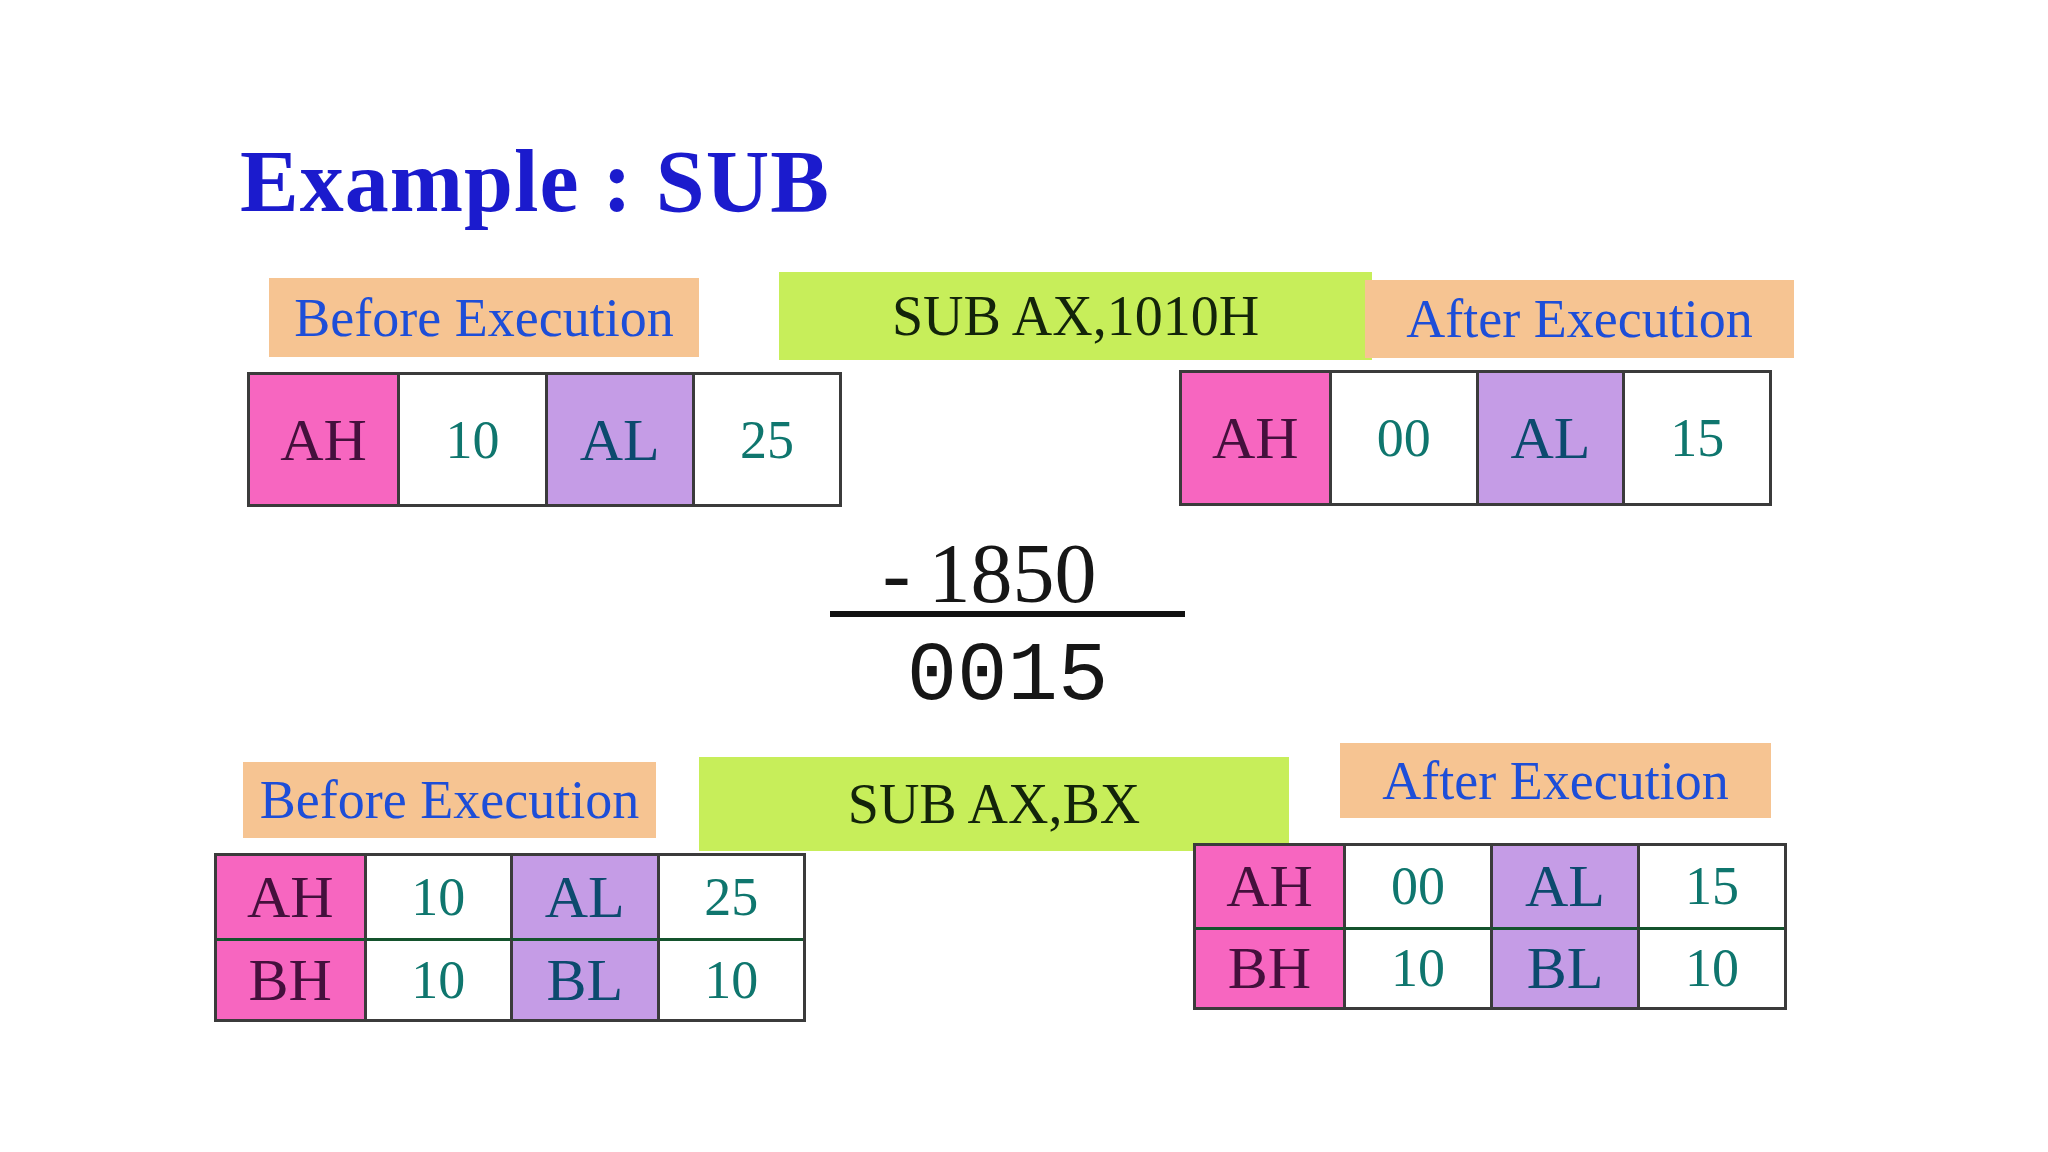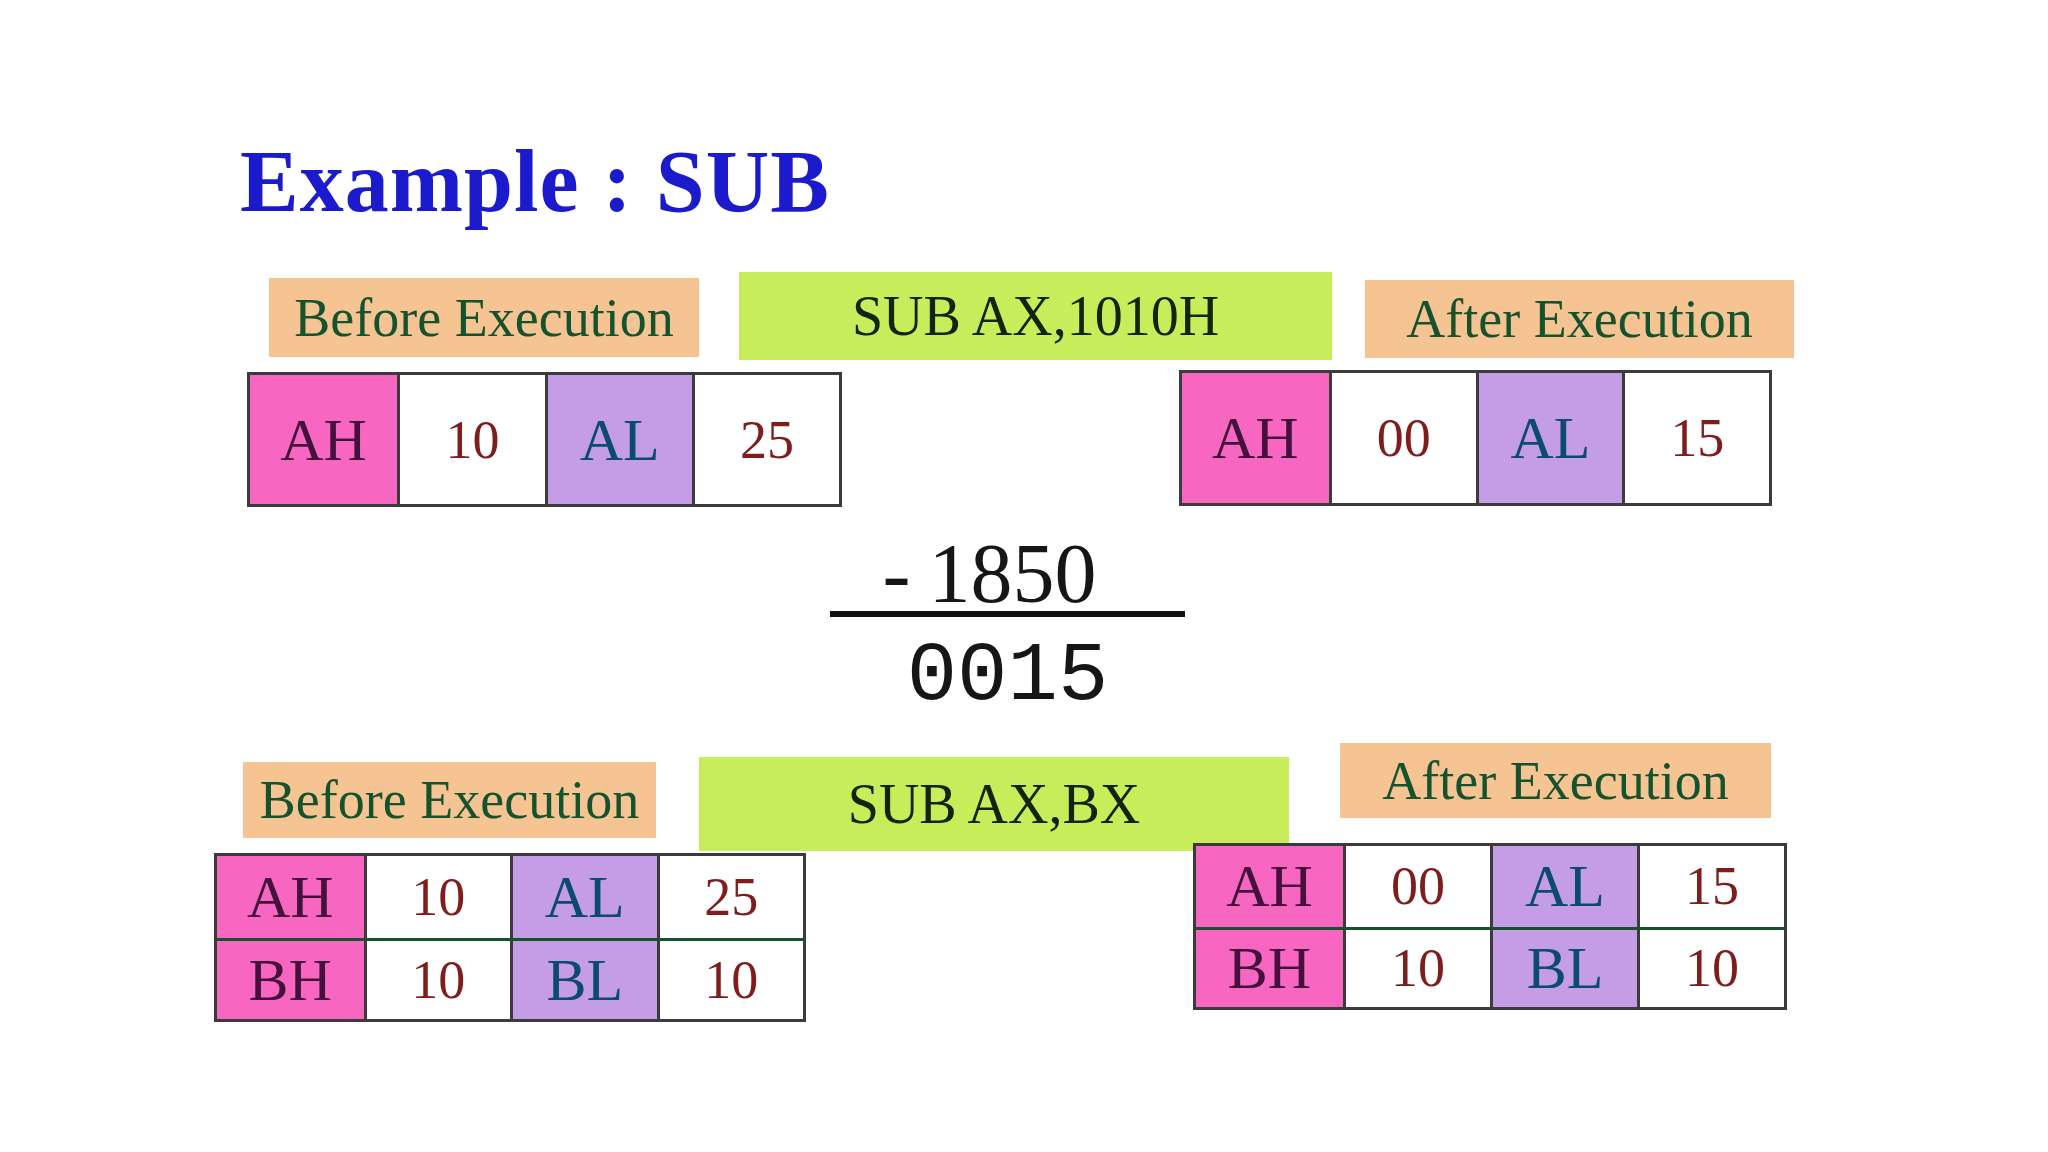--- a/index.html
+++ b/index.html
@@ -30,31 +30,31 @@
     letter-spacing: 1px;
     white-space: nowrap;
   }
   .label {
     position: absolute;
     display: flex;
     align-items: center;
     justify-content: center;
     font-size: 54px;
     line-height: 1;
-    color: #14532d;
+    color: #1d4ed8;
     white-space: nowrap;
   }
   .label.peach { background: var(--label-peach, #f6c492); }
   .label.green {
     background: var(--instruction-green, #c7ee5a);
     font-size: 56px;
     color: #13240a;
   }
   .s1-before-label { left: 269px; top: 278px; width: 430px; height: 79px; }
-  .s1-instr       { left: 739px; top: 272px; width: 593px; height: 88px; }
+  .s1-instr       { left: 779px; top: 272px; width: 593px; height: 88px; }
   .s1-after-label { left: 1365px; top: 280px; width: 429px; height: 78px; }
   .s2-before-label{ left: 243px; top: 762px; width: 413px; height: 76px; }
   .s2-instr       { left: 699px; top: 757px; width: 590px; height: 94px; }
   .s2-after-label { left: 1340px; top: 743px; width: 431px; height: 75px; }
 
   .reg-table {
     position: absolute;
     display: grid;
     grid-template-columns: repeat(4, 1fr);
     grid-auto-rows: 1fr;
@@ -72,21 +72,21 @@
     align-items: center;
     justify-content: center;
     border-left: 3px solid #3b3b3b;
     border-top: 3px solid #14532d;
     line-height: 1;
     box-sizing: border-box;
   }
   .reg-table .cell:nth-child(4n+1) { border-left: none; }
   .reg-table .cell:nth-child(-n+4) { border-top: none; font-family: Liberation Serif, serif; }
   .cell.name  { font-size: 60px; }
-  .cell.value { font-size: 54px; color: #7f1d1d; background: #ffffff; }
+  .cell.value { font-size: 54px; color: #0f766e; background: #ffffff; }
   .cell.pink   { background: var(--register-pink, #f766c0);  color: #44103c; }
   .cell.purple { background: var(--register-purple, #c59ce6); color: #0c4a6e; }
 
   .arith {
     position: absolute;
     width: 355px;
     text-align: center;
     font-size: 84px;
     line-height: 1;
     color: #161616;

